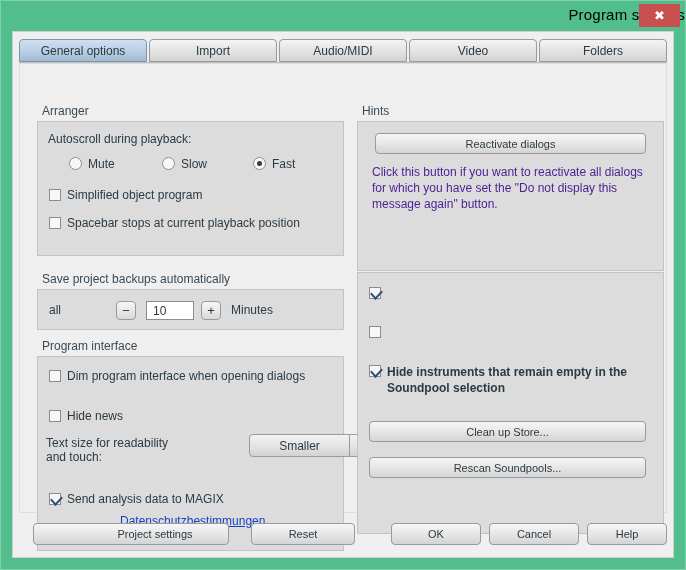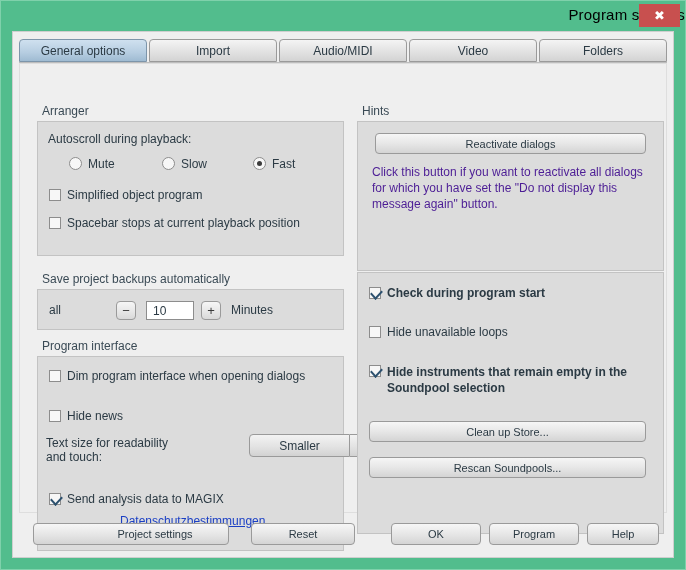--- a/index.html
+++ b/index.html
@@ -314,43 +314,41 @@
           <div class="group-body" style="height:150px;">
             <button class="btn" style="position:absolute; left:17px; top:11px; width:271px; height:21px;">Reactivate dialogs</button>
             <div class="help-text" style="position:absolute; left:14px; top:42px; width:276px;">Click this button if you want to reactivate all dialogs for which you have set the "Do not display this message again" button.</div>
           </div>
         </div>
 
         <div class="group" style="left:0; top:208px; width:307px;">
           <div class="group-body" style="height:262px;">
             <div class="cb-row" style="position:absolute; left:11px; top:13px;">
               <span class="checkbox checked"></span>
-              <span class="label" style="font-weight:bold;">Check during program start</span>
             </div>
 
             <div class="cb-row" style="position:absolute; left:11px; top:52px;">
               <span class="checkbox"></span>
-              <span class="label">Hide unavailable loops</span>
             </div>
 
             <div class="cb-row" style="position:absolute; left:11px; top:91px; width:280px;">
               <span class="checkbox checked"></span>
               <span class="label" style="font-weight:bold; line-height:16px;">Hide instruments that remain empty in the Soundpool selection</span>
             </div>
 
             <button class="btn" style="position:absolute; left:11px; top:148px; width:277px; height:21px;">Clean up Store...</button>
             <button class="btn" style="position:absolute; left:11px; top:184px; width:277px; height:21px;">Rescan Soundpools...</button>
           </div>
         </div>
       </div>
 
     </div>
 
     <div id="footer">
       <button class="btn" style="left:14px; width:196px;padding-left:48px;">Project settings</button>
       <button class="btn" style="left:232px; width:104px;">Reset</button>
       <button class="btn" style="left:372px; width:90px;">OK</button>
-      <button class="btn" style="left:470px; width:90px;">Program</button>
-      <button class="btn" style="left:568px; width:72px;">Help</button>
+      <button class="btn" style="left:470px; width:90px;">Cancel</button>
+      <button class="btn" style="left:568px; width:80px;">Help</button>
     </div>
 
   </div>
 </div>
 
 </body></html>

